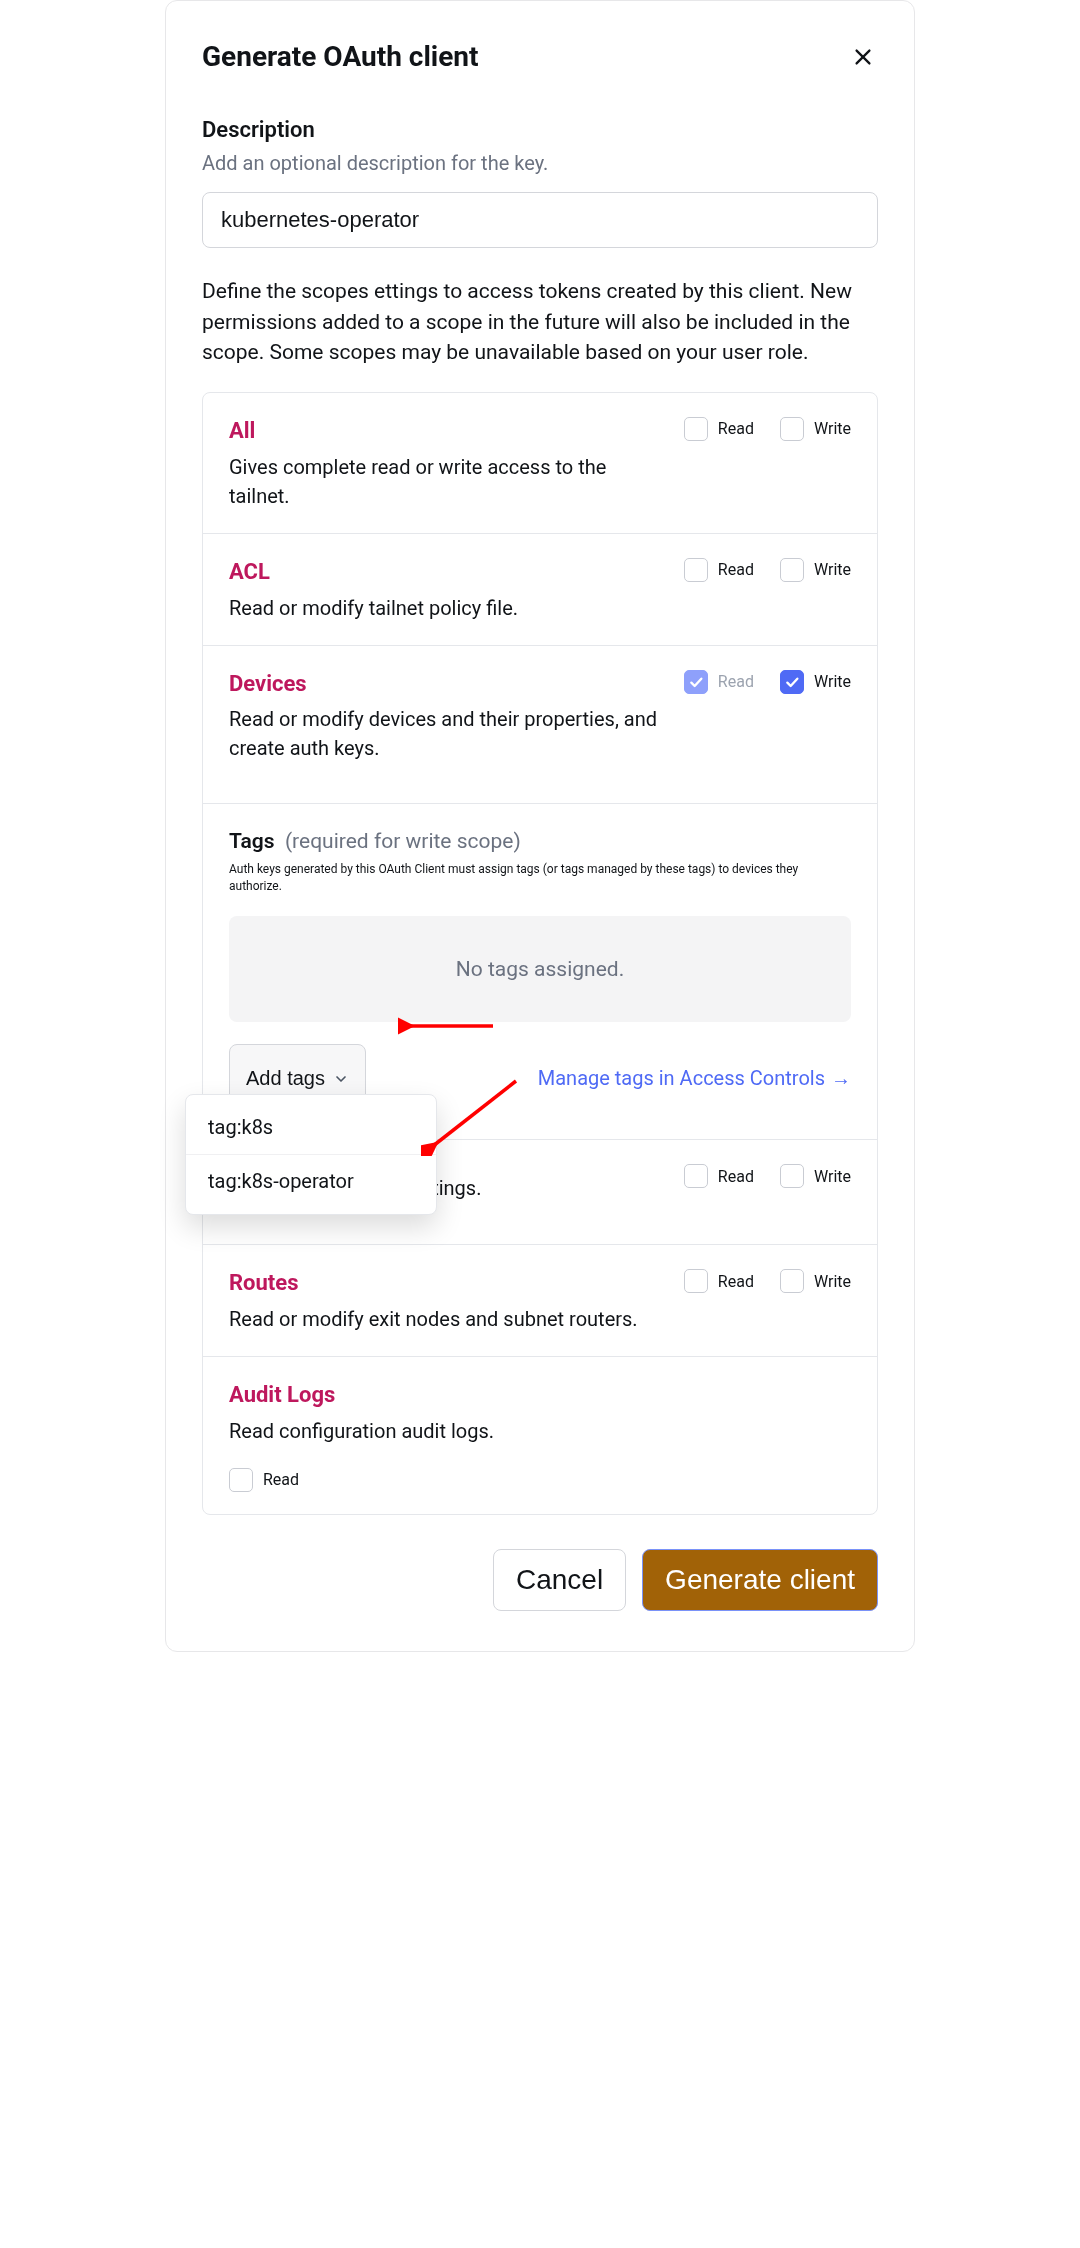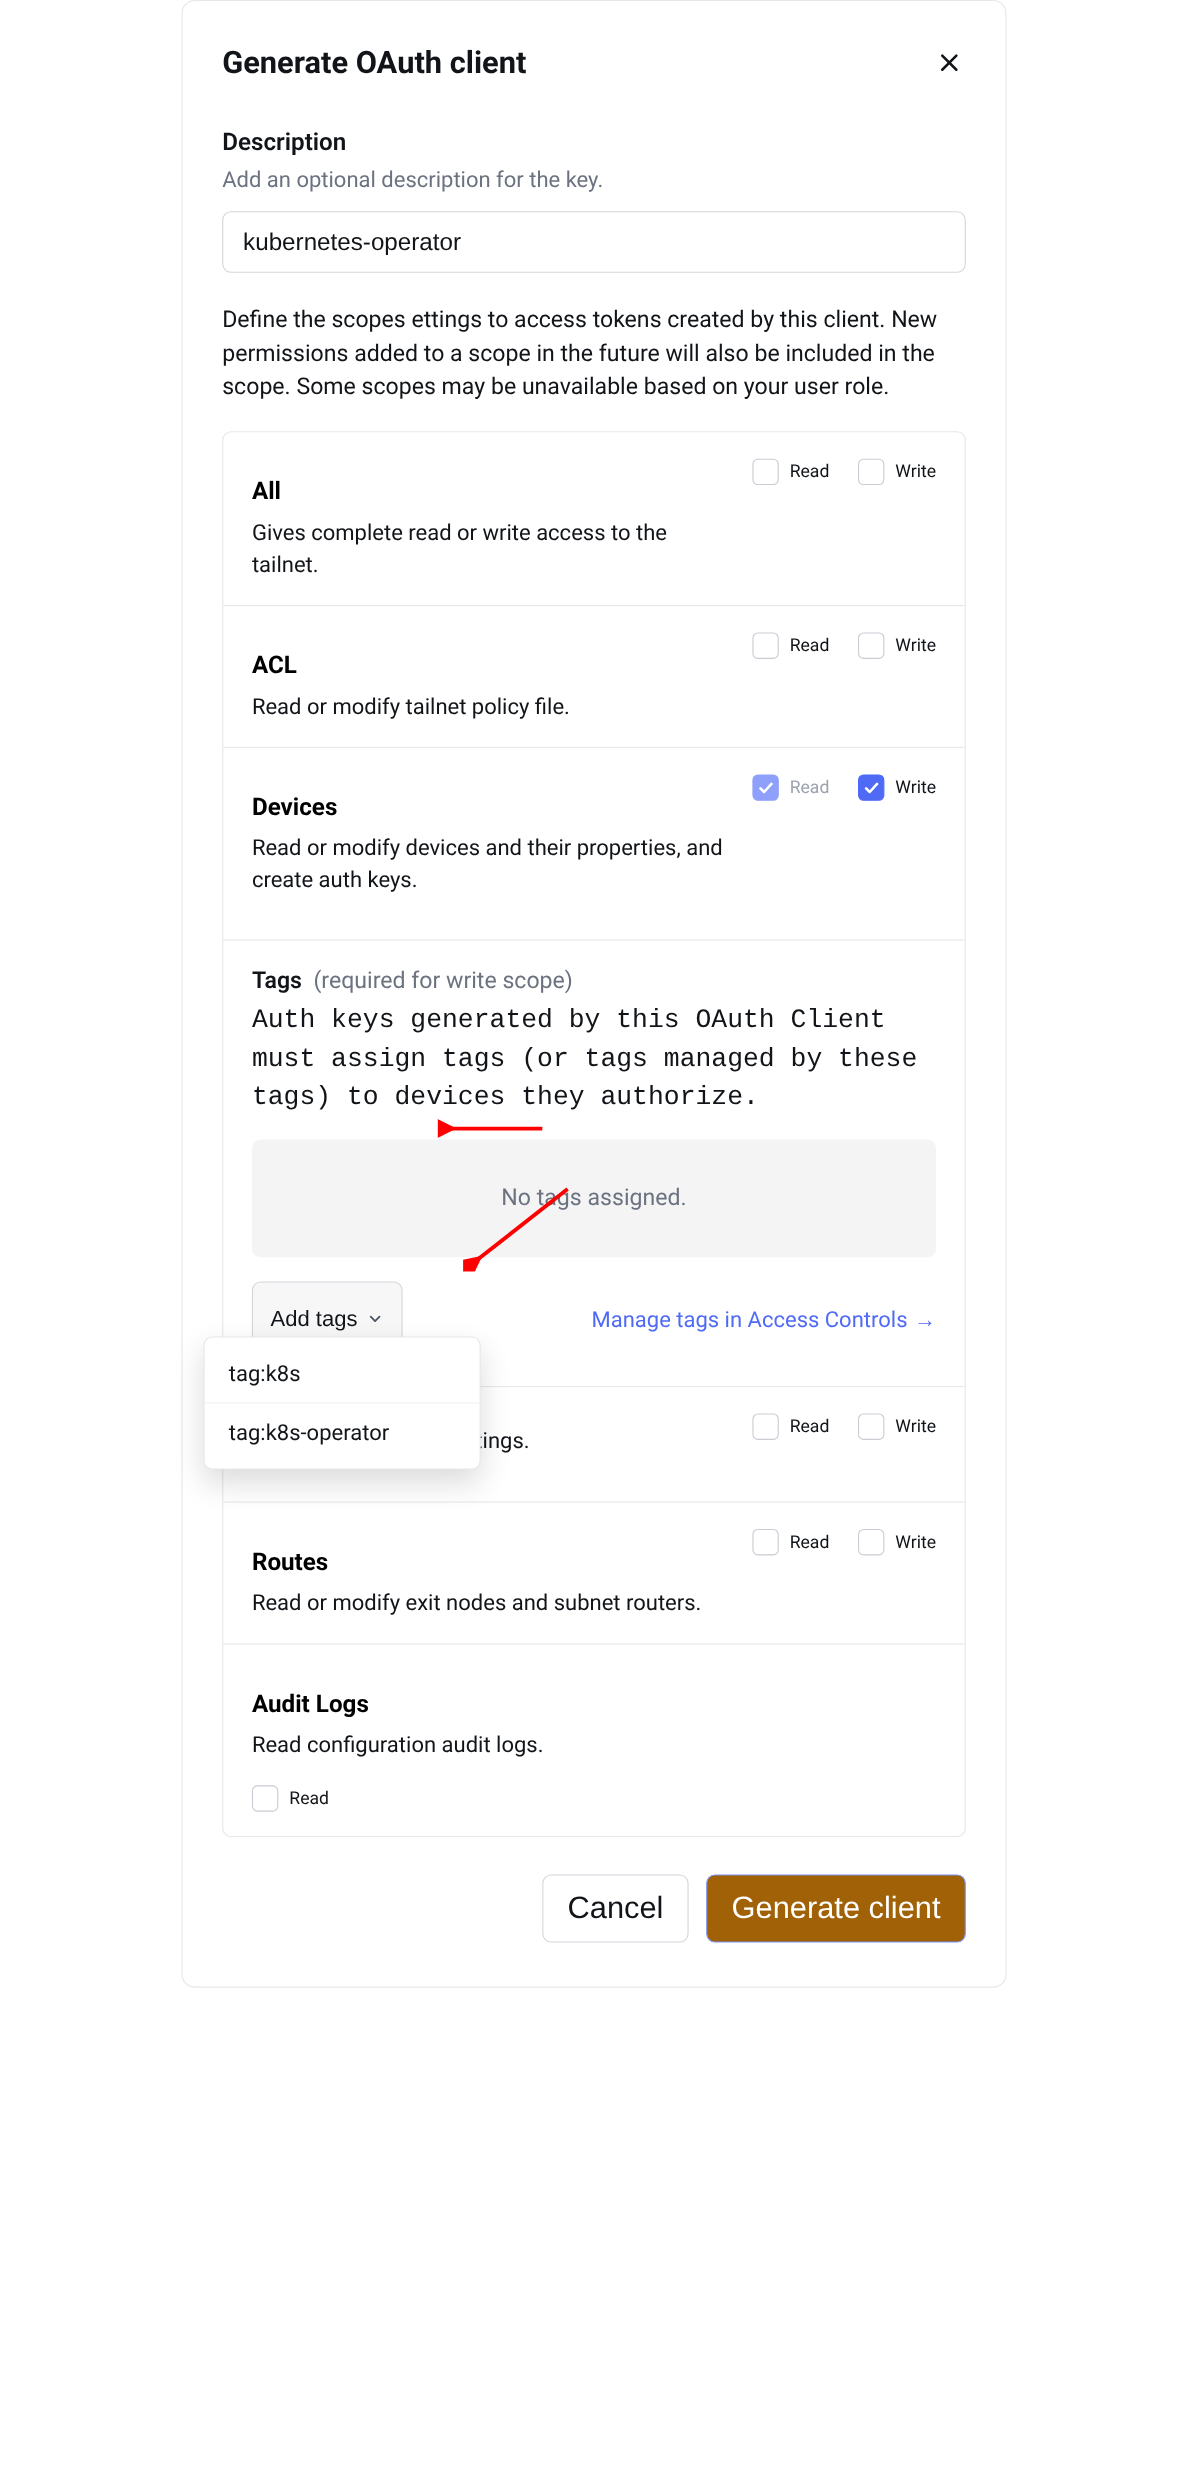--- a/index.html
+++ b/index.html
@@ -76,23 +76,22 @@
     display: flex;
     align-items: flex-start;
     justify-content: space-between;
     gap: 20px;
   }
   .scope-row:last-child { border-bottom: none; flex-direction: column; }
   .scope-text { flex: 1; }
   .scope-name {
     font-size: 22px;
     font-weight: 700;
-    color: #000000;
+    color: #be185d;
     margin-bottom: 6px;
-    margin-top: 17px;
   }
   .scope-desc {
     font-size: 20px;
     color: #111418;
   }
   .perms {
     display: flex;
     gap: 26px;
     align-items: center;
     padding-top: 2px;
@@ -138,25 +137,24 @@
     font-size: 21px;
     color: #111418;
     font-weight: 600;
     display: inline;
   }
   .tags-hint-inline {
     color: #6b7280;
     font-weight: 400;
   }
   .tags-desc {
-    font-size: 24px;
+    font-size: 12px;
     color: #111418;
     margin-top: 4px;
     margin-bottom: 20px;
-    font-family: Liberation Mono, monospace;
   }
   .tags-empty {
     background: #f4f4f5;
     border-radius: 8px;
     padding: 38px 0;
     text-align: center;
     color: #6b7280;
     font-size: 21px;
     margin-bottom: 22px;
   }

